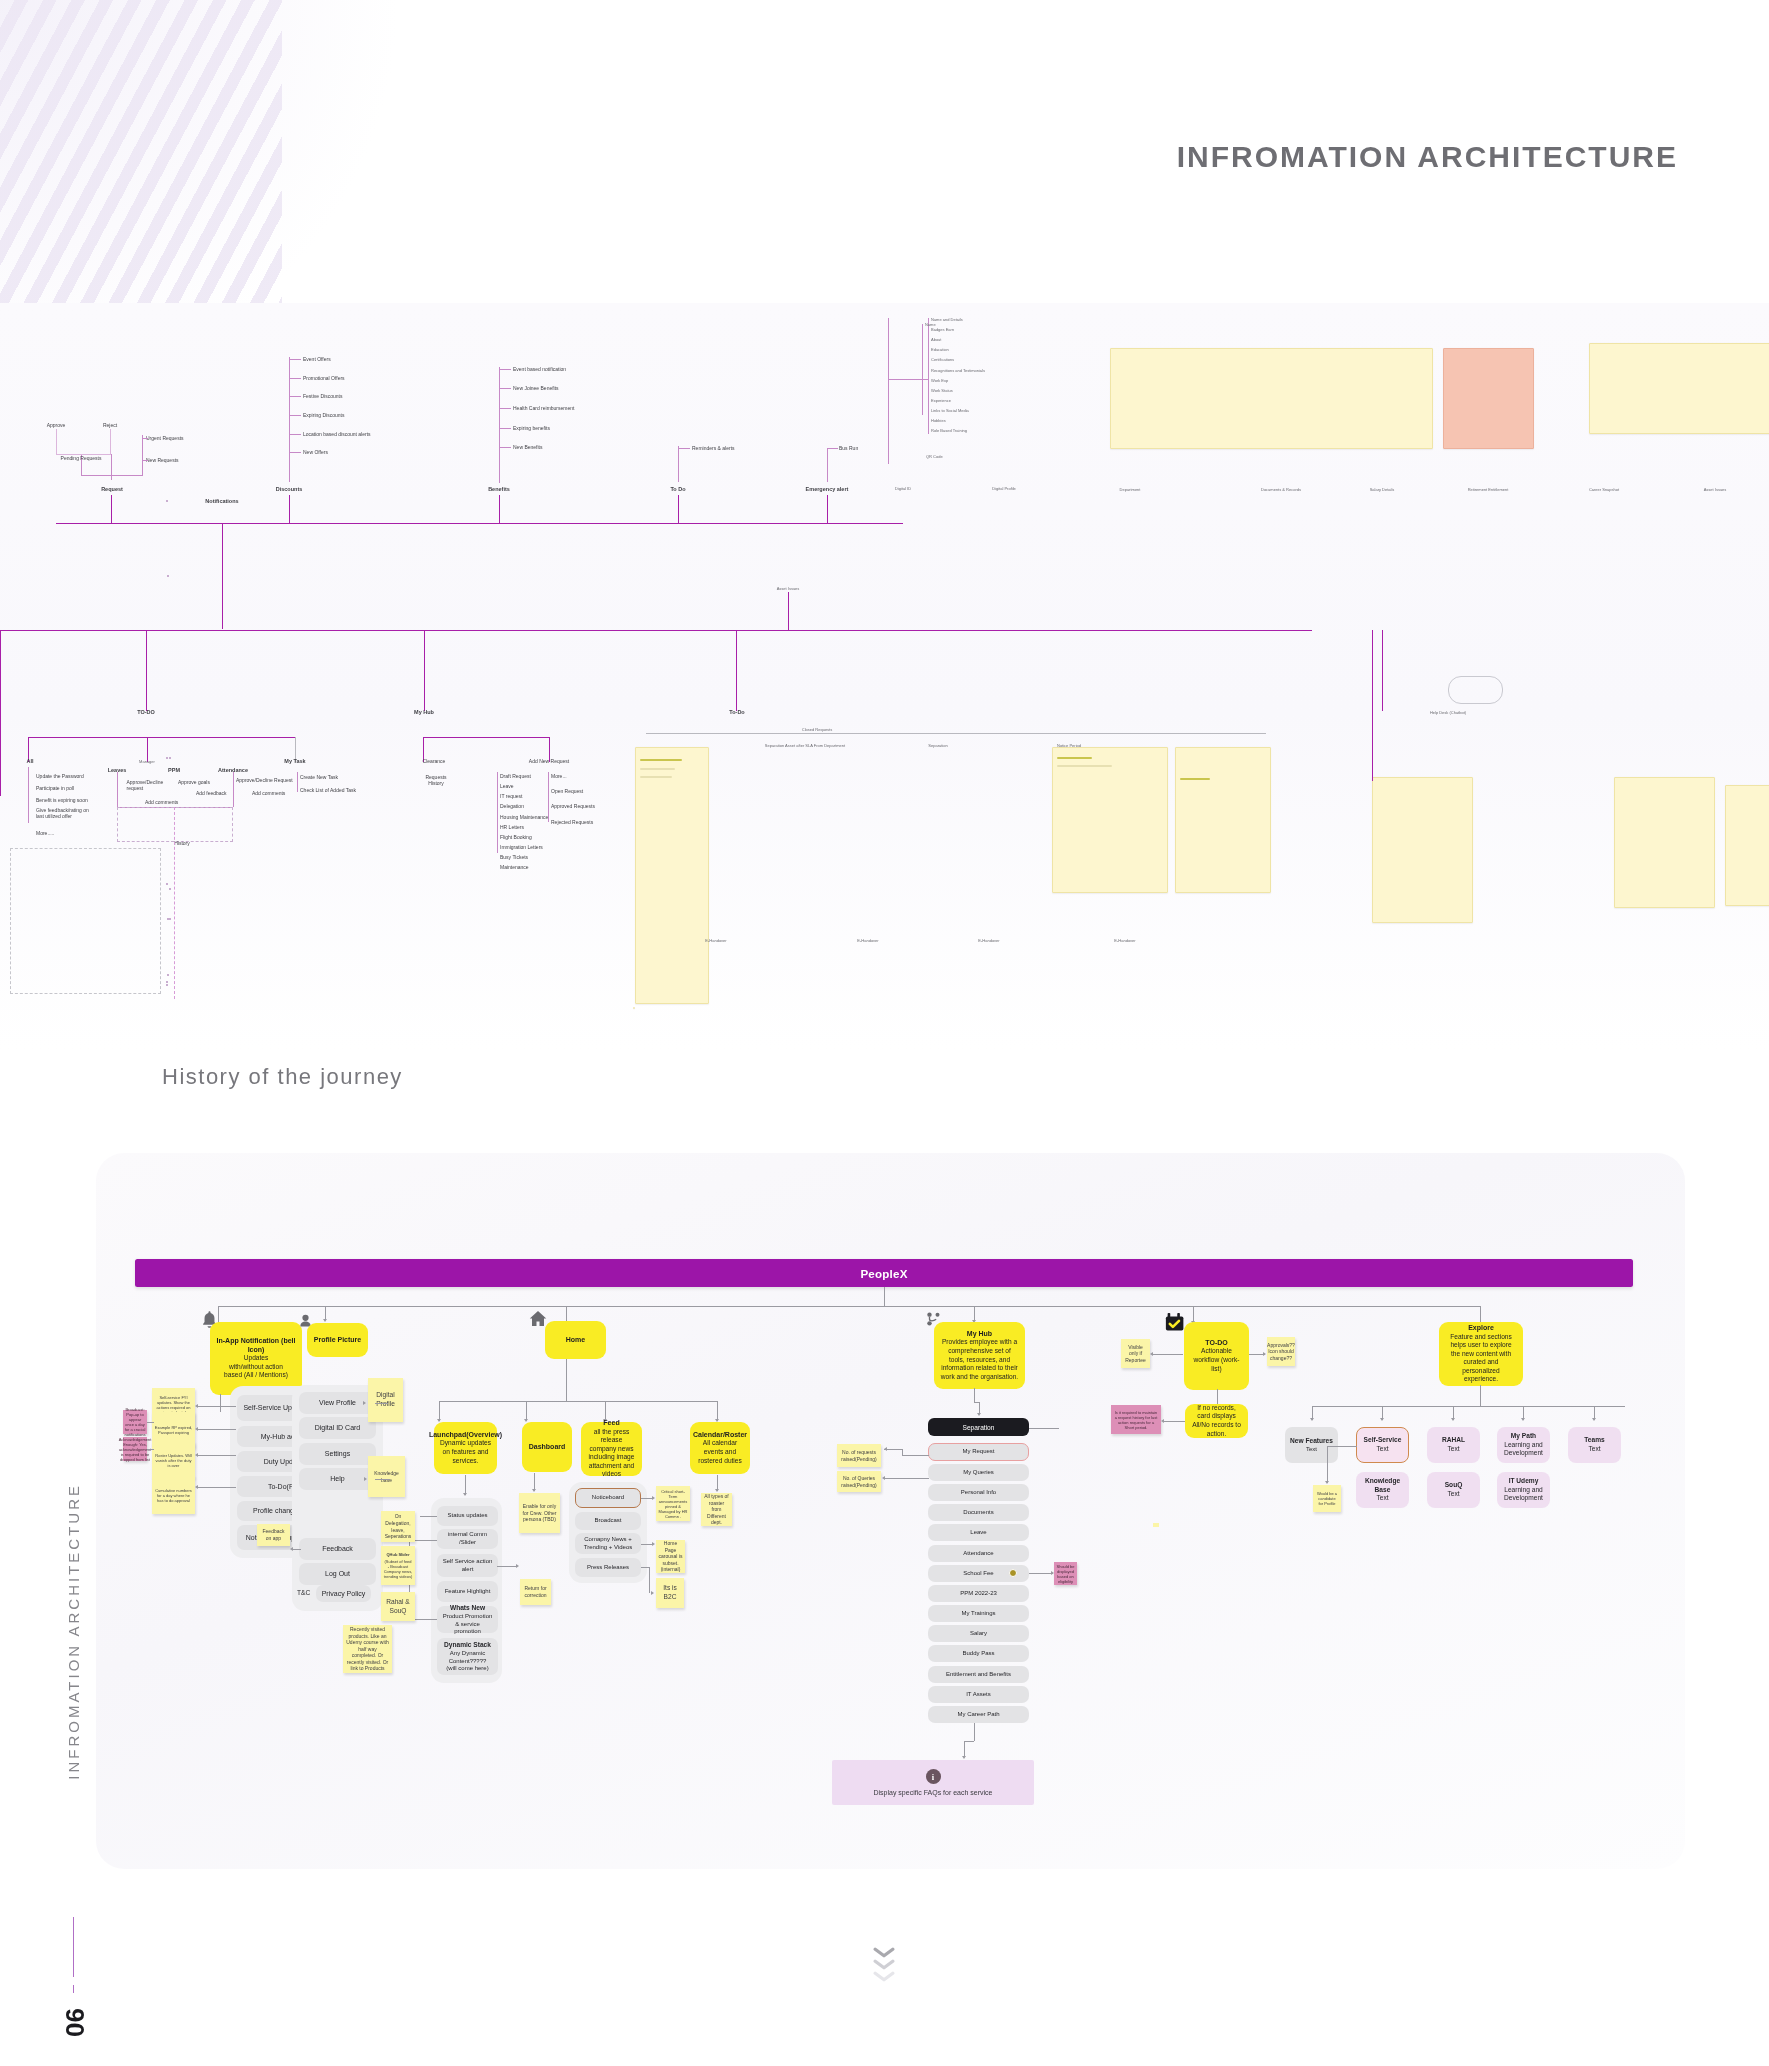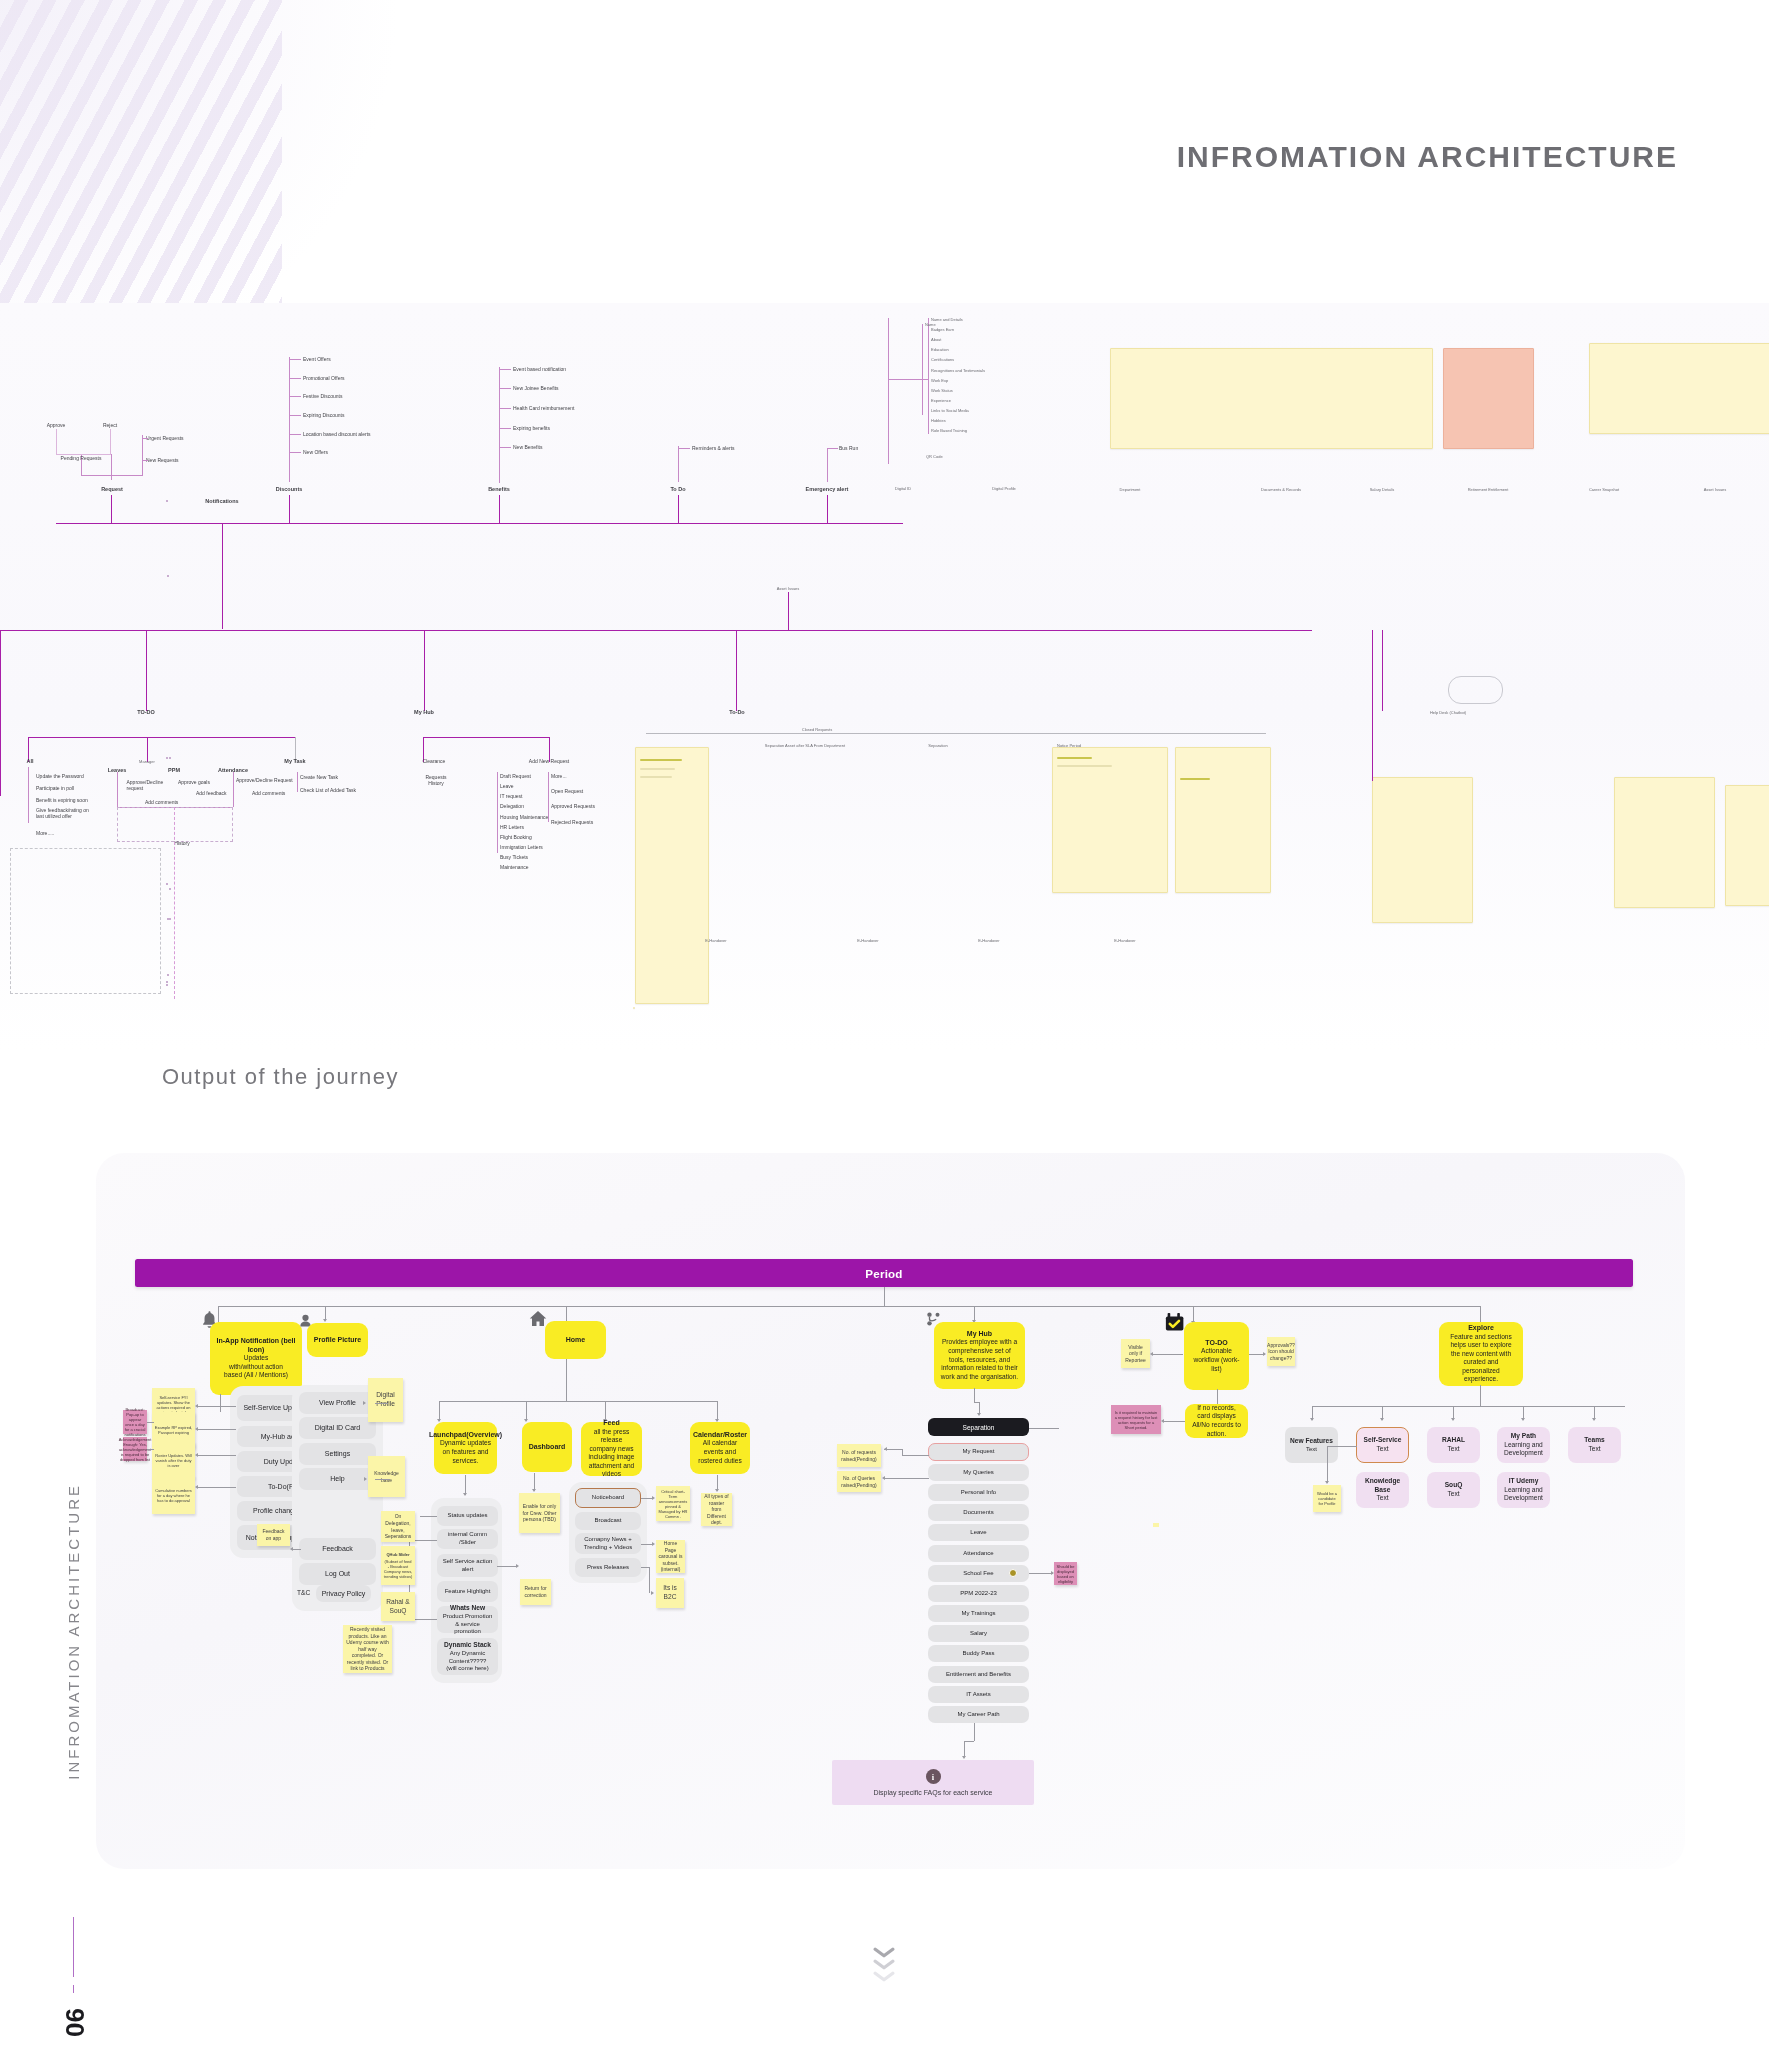--- a/index.html
+++ b/index.html
@@ -421,33 +421,33 @@
   <div class="sm-card" style="left:1614px;top:474px;width:101px;height:131px;"></div>
   <div class="sm-card" style="left:1725px;top:482px;width:61px;height:121px;"></div>
   <div class="sm-line v" style="left:1372px;top:327px;height:151px;"></div>
   <div class="sm-line h" style="left:1372px;top:478px;width:0;"></div>
   <div class="sm-box" style="left:1448px;top:373px;width:55px;height:28px;border-radius:13px;border-color:#c9c9d0;"></div>
   <div class="sm-boxdash" style="left:10px;top:545px;width:151px;height:146px;border-color:#c6c6cc;"></div>
 
   <div class="sm-box" style="left:633px;top:442px;width:638px;height:262px;border:none;background:rgba(245,245,248,.55);z-index:-1;"></div>
 </div>
 
-<div class="section-heading">Output of the journey</div>
+<div class="section-heading">History of the journey</div>
 
 <div class="rail">
   <div class="rail-text">INFROMATION ARCHITECTURE</div>
 </div>
 <div class="rail-rule"></div>
 <div class="rail-dash"></div>
 <div class="rail-num">06</div>
 
 <div class="canvas"></div>
 
 <div class="peoplex-bar">
-  <span>Period</span>
+  <span>PeopleX</span>
 </div>
 
 <div class="cl h" style="left:218px;top:1306px;width:1263px;"></div>
 <div class="cl v" style="left:884px;top:1287px;height:20px;"></div>
 <div class="cl v" style="left:218px;top:1306px;height:20px;"></div>
 <div class="cl v" style="left:325px;top:1306px;height:14px;"></div>
 <div class="cl v" style="left:566px;top:1306px;height:17.7px;"></div>
 <div class="cl v" style="left:974px;top:1306px;height:15px;"></div>
 <div class="cl v" style="left:1193px;top:1306px;height:16px;"></div>
 <div class="cl v" style="left:1480px;top:1306px;height:20px;"></div>

